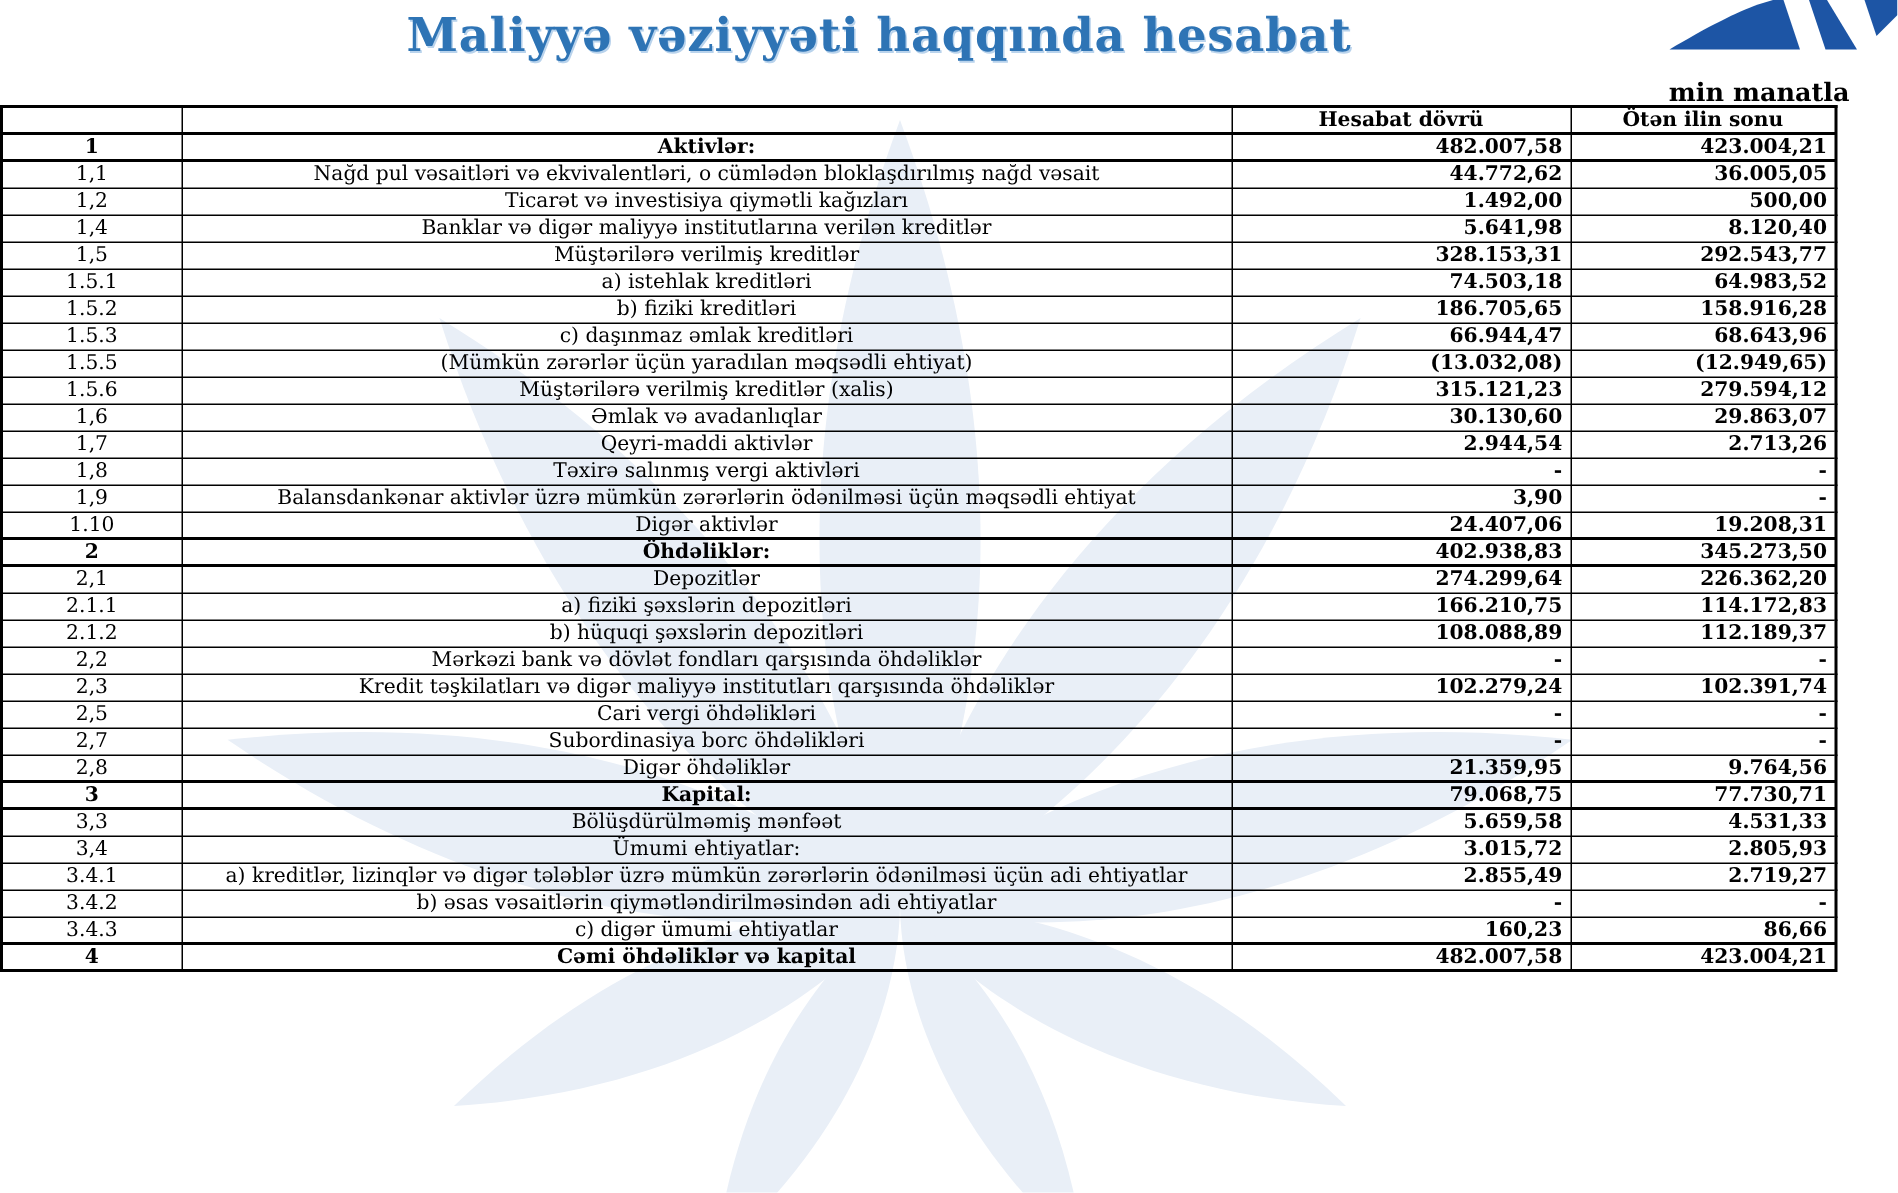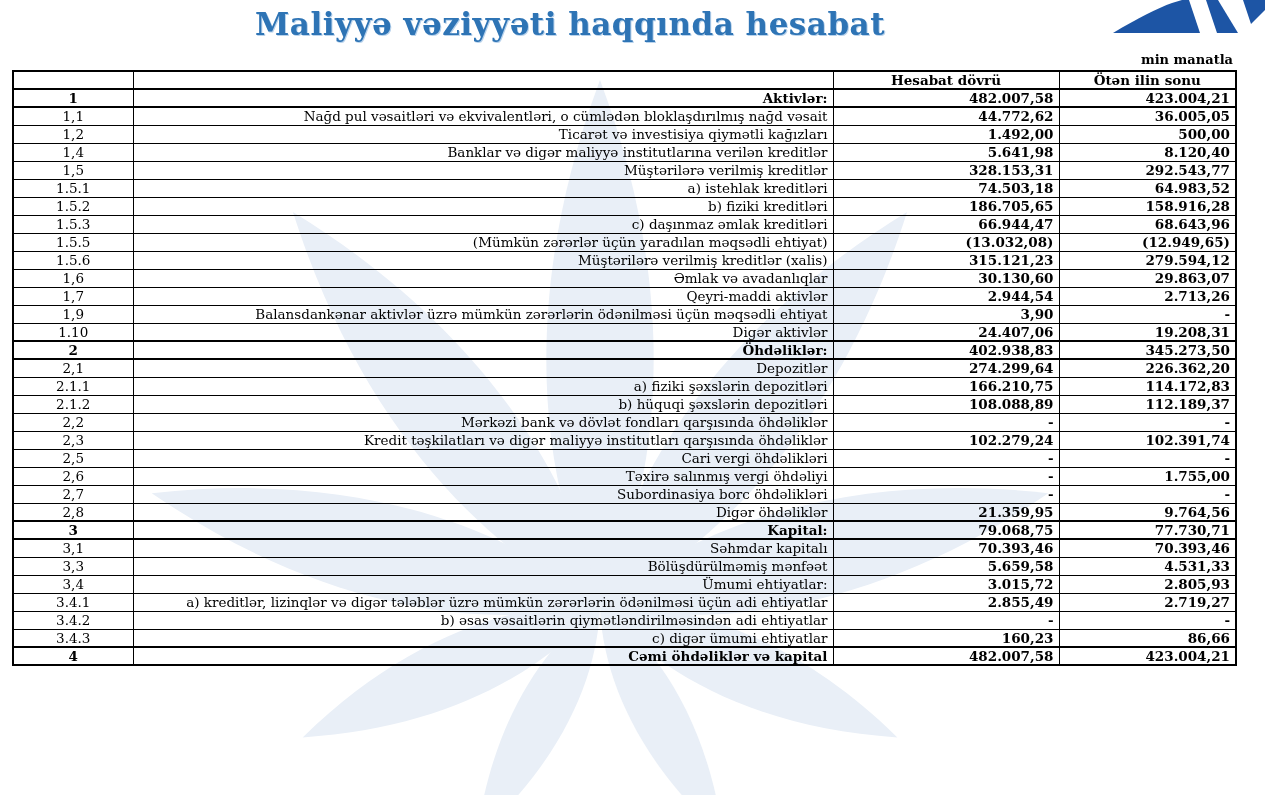--- a/index.html
+++ b/index.html
@@ -14,48 +14,48 @@
   body{
     width:1265px;height:795px;background:#ffffff;
     font-family:"DejaVu Serif","Liberation Serif",serif;
     overflow:hidden;
   }
   .page{position:relative;width:1265px;height:795px;}
 
   .watermark{position:absolute;left:130px;top:50px;width:940px;height:745px;z-index:0;}
 
   .page-title{
-    position:absolute;top:6px;left:0;width:1140px;text-align:center;
+    position:absolute;top:6px;left:16px;width:1140px;text-align:center;
     font-size:31px;font-weight:bold;color:var(--title-blue);
     letter-spacing:0.5px;z-index:2;
     text-shadow:1px 1px 0 #b9d3ec;
   }
   .logo{position:absolute;left:1110px;top:0;width:155px;height:34px;z-index:2;}
 
   .unit-note{
     position:absolute;top:52px;left:10px;width:1223px;text-align:right;
-    font-size:13px;font-weight:bold;color:#000;z-index:2;
+    font-size:17px;font-weight:bold;color:#000;z-index:2;
   }
 
   table.report{
-    position:absolute;top:70px;left:12px;width:1223px;z-index:1;
+    position:absolute;top:70px;left:0;width:1223px;z-index:1;
     border-collapse:collapse;table-layout:fixed;
     border:2px solid var(--line);
     background:transparent;
   }
   table.report th, table.report td{
     border:1px solid var(--line);
     height:18px;line-height:1.05;
     font-size:13.5px;color:#000;
     padding:0 5px;overflow:hidden;white-space:nowrap;
     background:transparent;
   }
   table.report th{font-weight:bold;text-align:center;}
   td.num{text-align:center;font-size:13px;}
-  td.label{text-align:right;padding-left:7px;margin-top:36px;}
+  td.label{text-align:center;padding-left:7px;margin-top:36px;}
   td.val{
     background:var(--cell-blue);
     text-align:right;font-weight:bold;padding-right:7px;font-size:13.5px;
   }
   tr.section td{
     font-weight:bold;
     border-top:2px solid var(--line);
     border-bottom:2px solid var(--line);
   }
 </style>
@@ -174,20 +174,26 @@
           <td class="val">30.130,60</td>
           <td class="val">29.863,07</td>
         </tr>
         <tr>
           <td class="num">1,7</td>
           <td class="label">Qeyri-maddi aktivlər</td>
           <td class="val">2.944,54</td>
           <td class="val">2.713,26</td>
         </tr>
         <tr>
+          <td class="num">1,8</td>
+          <td class="label">Təxirə salınmış vergi aktivləri</td>
+          <td class="val">-</td>
+          <td class="val">-</td>
+        </tr>
+        <tr>
           <td class="num">1,9</td>
           <td class="label">Balansdankənar aktivlər üzrə mümkün zərərlərin ödənilməsi üçün məqsədli ehtiyat</td>
           <td class="val">3,90</td>
           <td class="val">-</td>
         </tr>
         <tr>
           <td class="num">1.10</td>
           <td class="label">Digər aktivlər</td>
           <td class="val">24.407,06</td>
           <td class="val">19.208,31</td>
@@ -228,50 +234,38 @@
           <td class="val">102.279,24</td>
           <td class="val">102.391,74</td>
         </tr>
         <tr>
           <td class="num">2,5</td>
           <td class="label">Cari vergi öhdəlikləri</td>
           <td class="val">-</td>
           <td class="val">-</td>
         </tr>
         <tr>
-          <td class="num">2,6</td>
-          <td class="label">Təxirə salınmış vergi öhdəliyi</td>
-          <td class="val">-</td>
-          <td class="val">1.755,00</td>
-        </tr>
-        <tr>
           <td class="num">2,7</td>
           <td class="label">Subordinasiya borc öhdəlikləri</td>
           <td class="val">-</td>
           <td class="val">-</td>
         </tr>
         <tr>
           <td class="num">2,8</td>
           <td class="label">Digər öhdəliklər</td>
           <td class="val">21.359,95</td>
           <td class="val">9.764,56</td>
         </tr>
         <tr class="section">
           <td class="num">3</td>
           <td class="label">Kapital:</td>
           <td class="val">79.068,75</td>
           <td class="val">77.730,71</td>
         </tr>
         <tr>
-          <td class="num">3,1</td>
-          <td class="label">Səhmdar kapitalı</td>
-          <td class="val">70.393,46</td>
-          <td class="val">70.393,46</td>
-        </tr>
-        <tr>
           <td class="num">3,3</td>
           <td class="label">Bölüşdürülməmiş mənfəət</td>
           <td class="val">5.659,58</td>
           <td class="val">4.531,33</td>
         </tr>
         <tr>
           <td class="num">3,4</td>
           <td class="label">Ümumi ehtiyatlar:</td>
           <td class="val">3.015,72</td>
           <td class="val">2.805,93</td>

